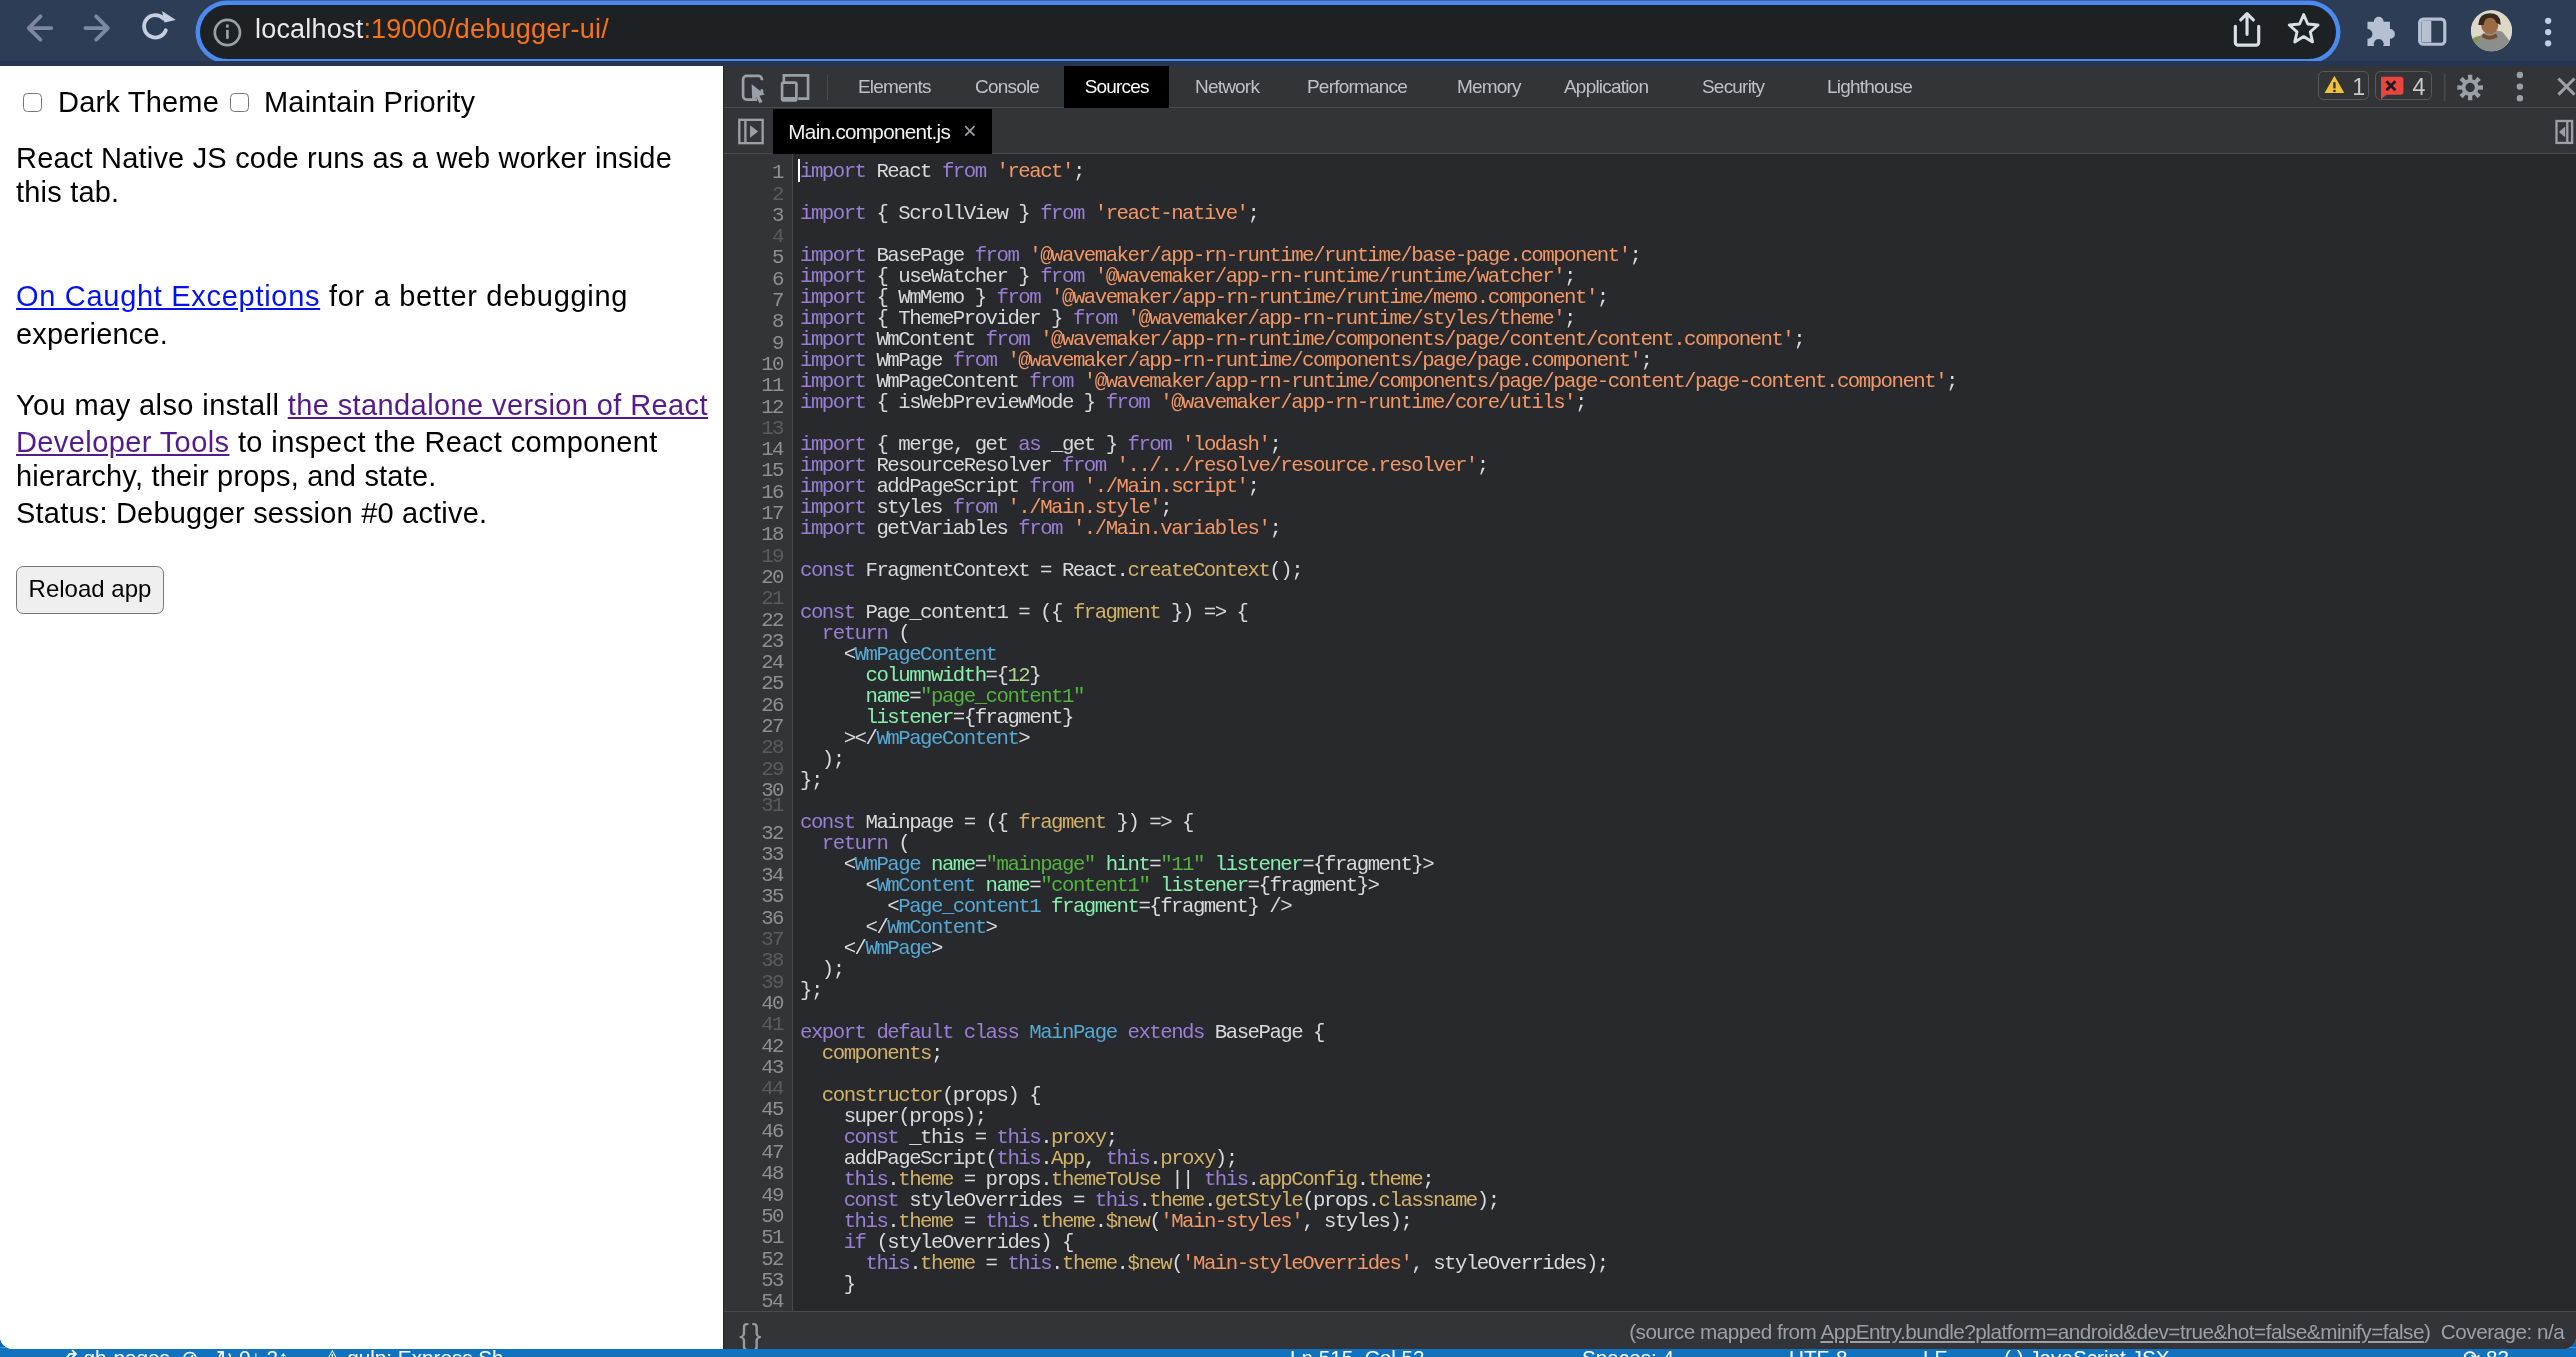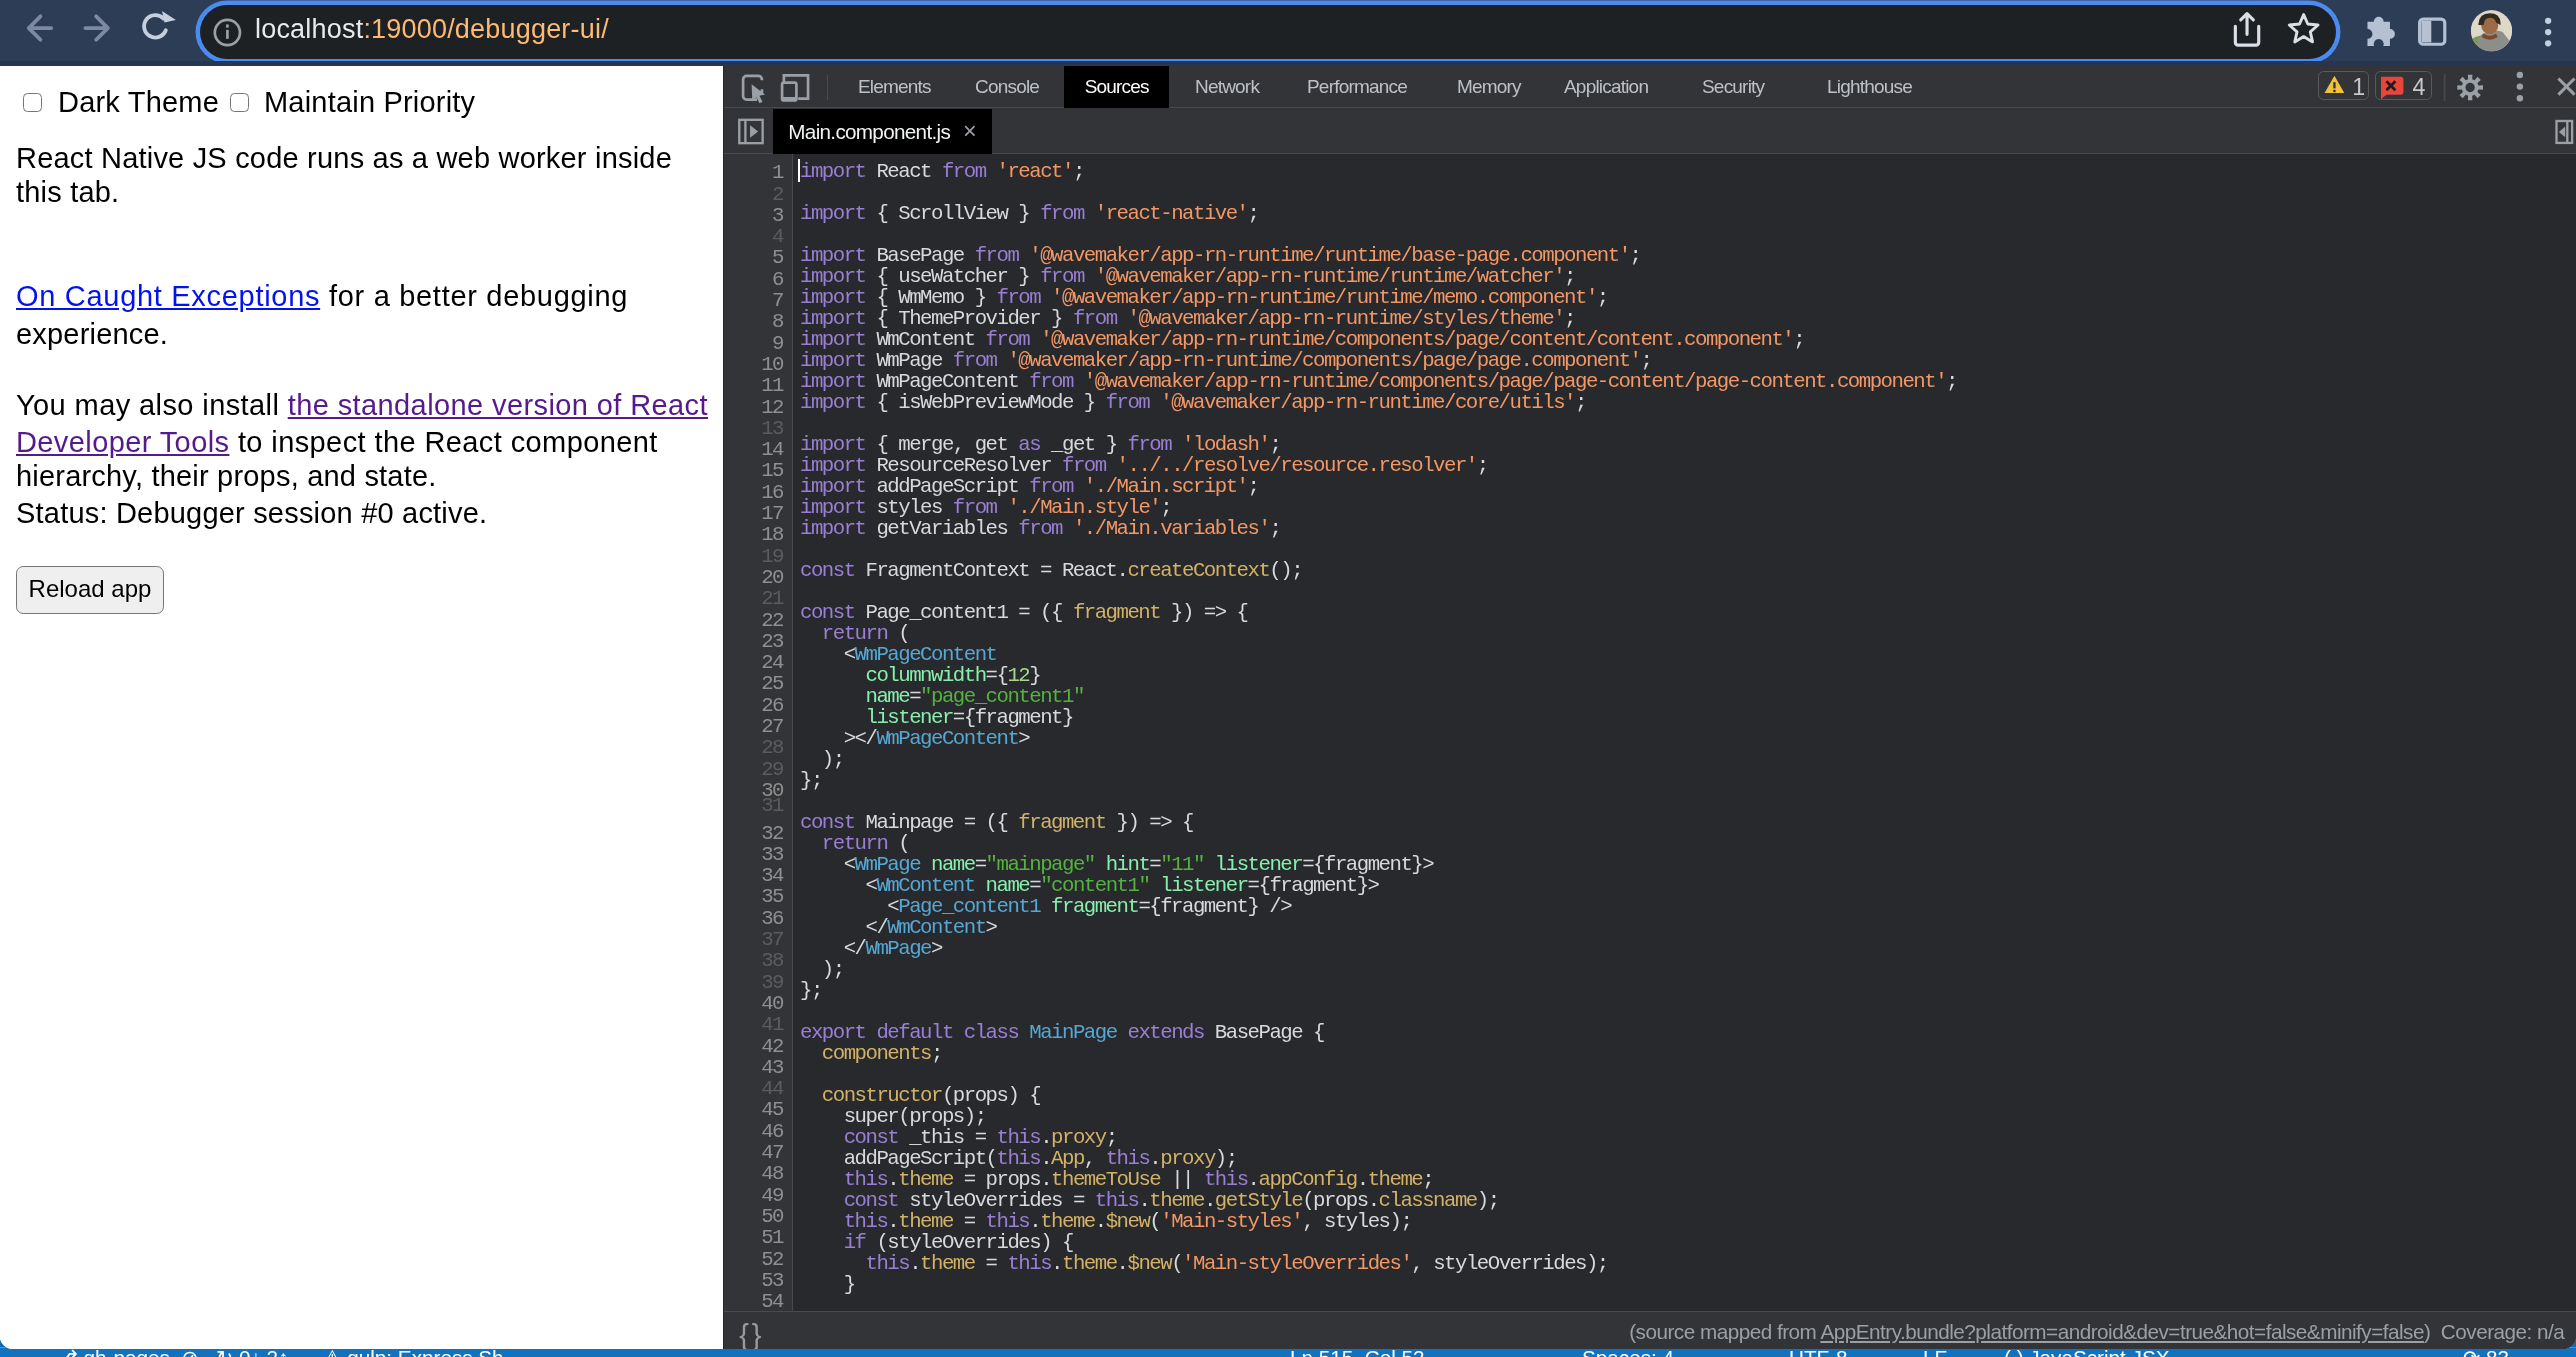--- a/index.html
+++ b/index.html
@@ -5,21 +5,21 @@
 * { margin:0; padding:0; box-sizing:border-box; }
 html,body { width:2576px; height:1357px; overflow:hidden; background:#0e6ab8; font-family:"Liberation Sans", sans-serif; }
 #win { position:absolute; left:0; top:0; width:2576px; height:1349px; border-radius:0 0 12.6px 12.6px; overflow:hidden; background:#fff; }
 
 
 #bbar { position:absolute; left:0; top:0; width:2576px; height:66px; background:#2e3d56; border-bottom:0; }
 #bbar::after { content:""; position:absolute; left:0; top:61px; width:100%; height:4.5px; background:#263652; }
 #bbar svg { position:absolute; }
 #urlpill { position:absolute; left:200px; top:5.4px; width:2136px; height:54px; border-radius:27px; background:#1e2124; box-shadow:0 0 0 4.5px #4b8bf0; }
 #urltext { position:absolute; left:255px; top:13.5px; font-size:27px; color:#e8eaed; letter-spacing:0.2px; }
-#urltext .dim { color:#fdba74; }
+#urltext .dim { color:#f97316; }
 
 
 #page { position:absolute; left:0; top:66px; width:750px; height:1284px; background:#ffffff; color:#000; }
 .cb { position:absolute; width:19px; height:19px; border:1.8px solid #777; border-radius:4.5px; background:#fff; }
 .pl { position:absolute; font-size:29px; line-height:33px; white-space:nowrap; letter-spacing:0.2px; }
 .pl a { color:#0413ee; text-decoration:underline; }
 .pl a.v { color:#551a8b; }
 #kbd { display:inline-block; width:74px; height:43px; background:#333; border-radius:7.2px; vertical-align:-11.7px; position:relative; }
 #reload { position:absolute; left:16px; top:500px; width:148px; height:48px; background:#efefef; border:1.8px solid #767676; border-radius:7.2px; font-size:24px; color:#000; text-align:center; line-height:44px; font-family:"Liberation Sans", sans-serif; }
 

